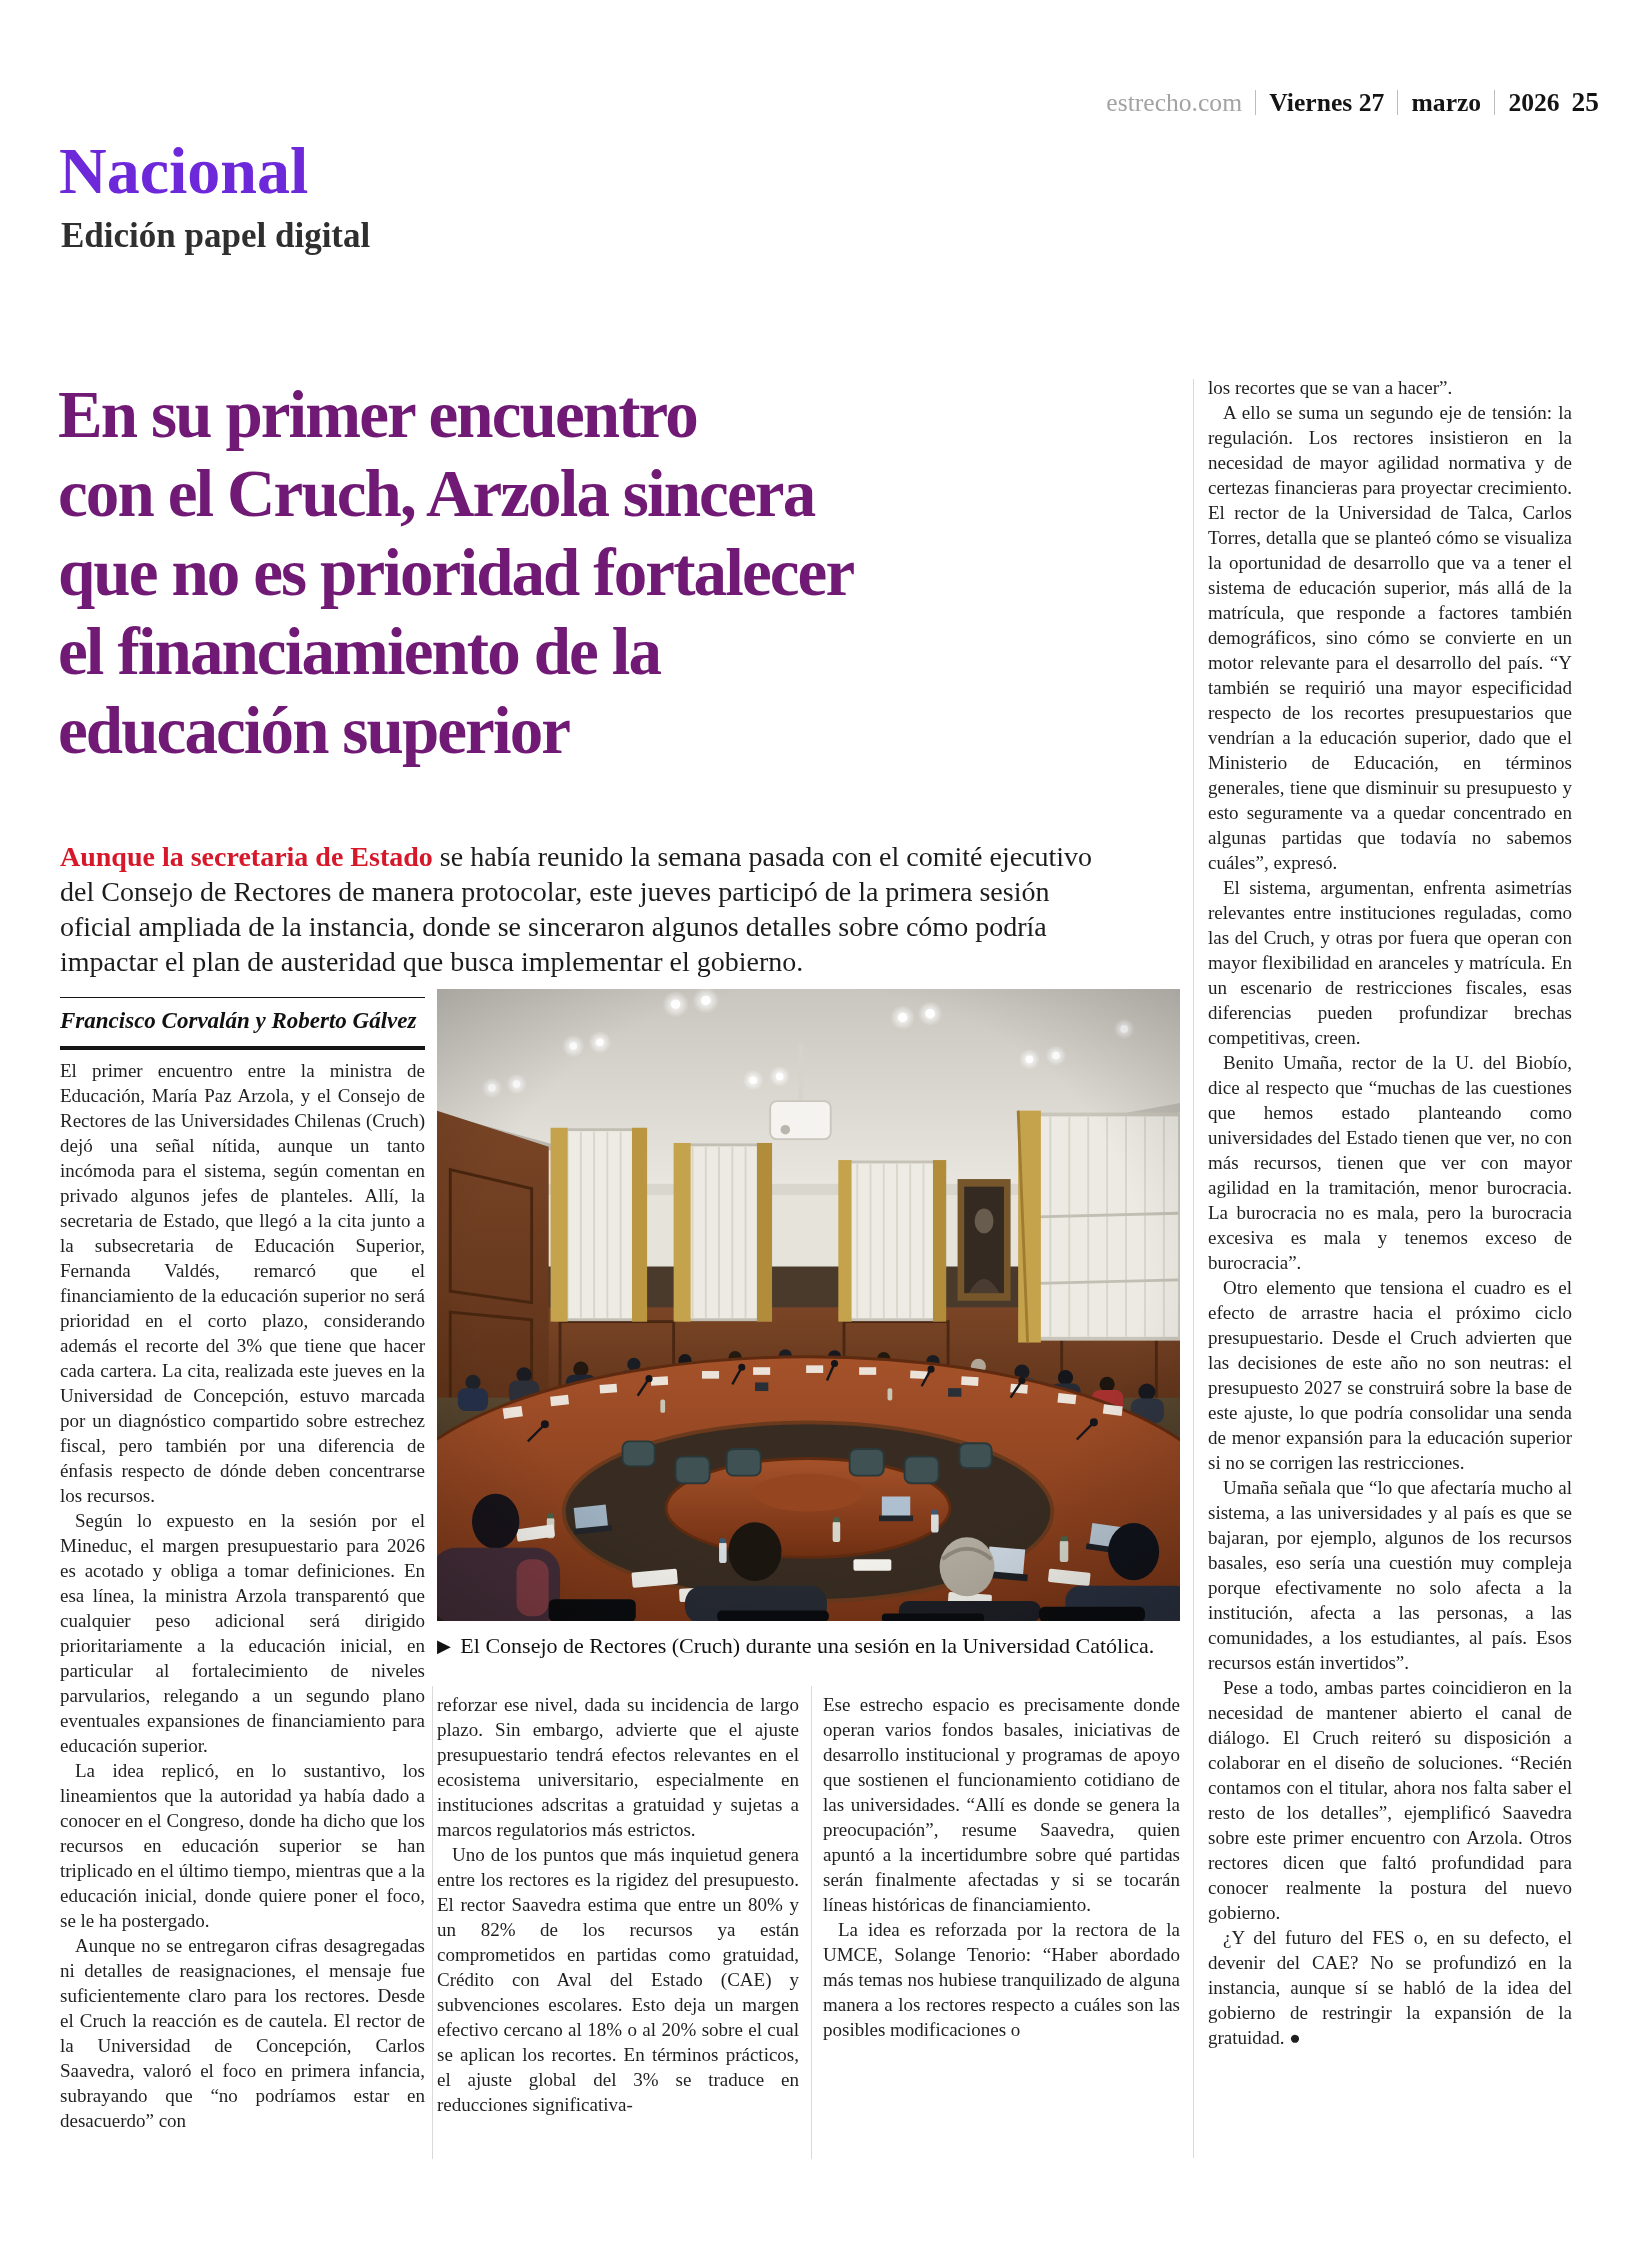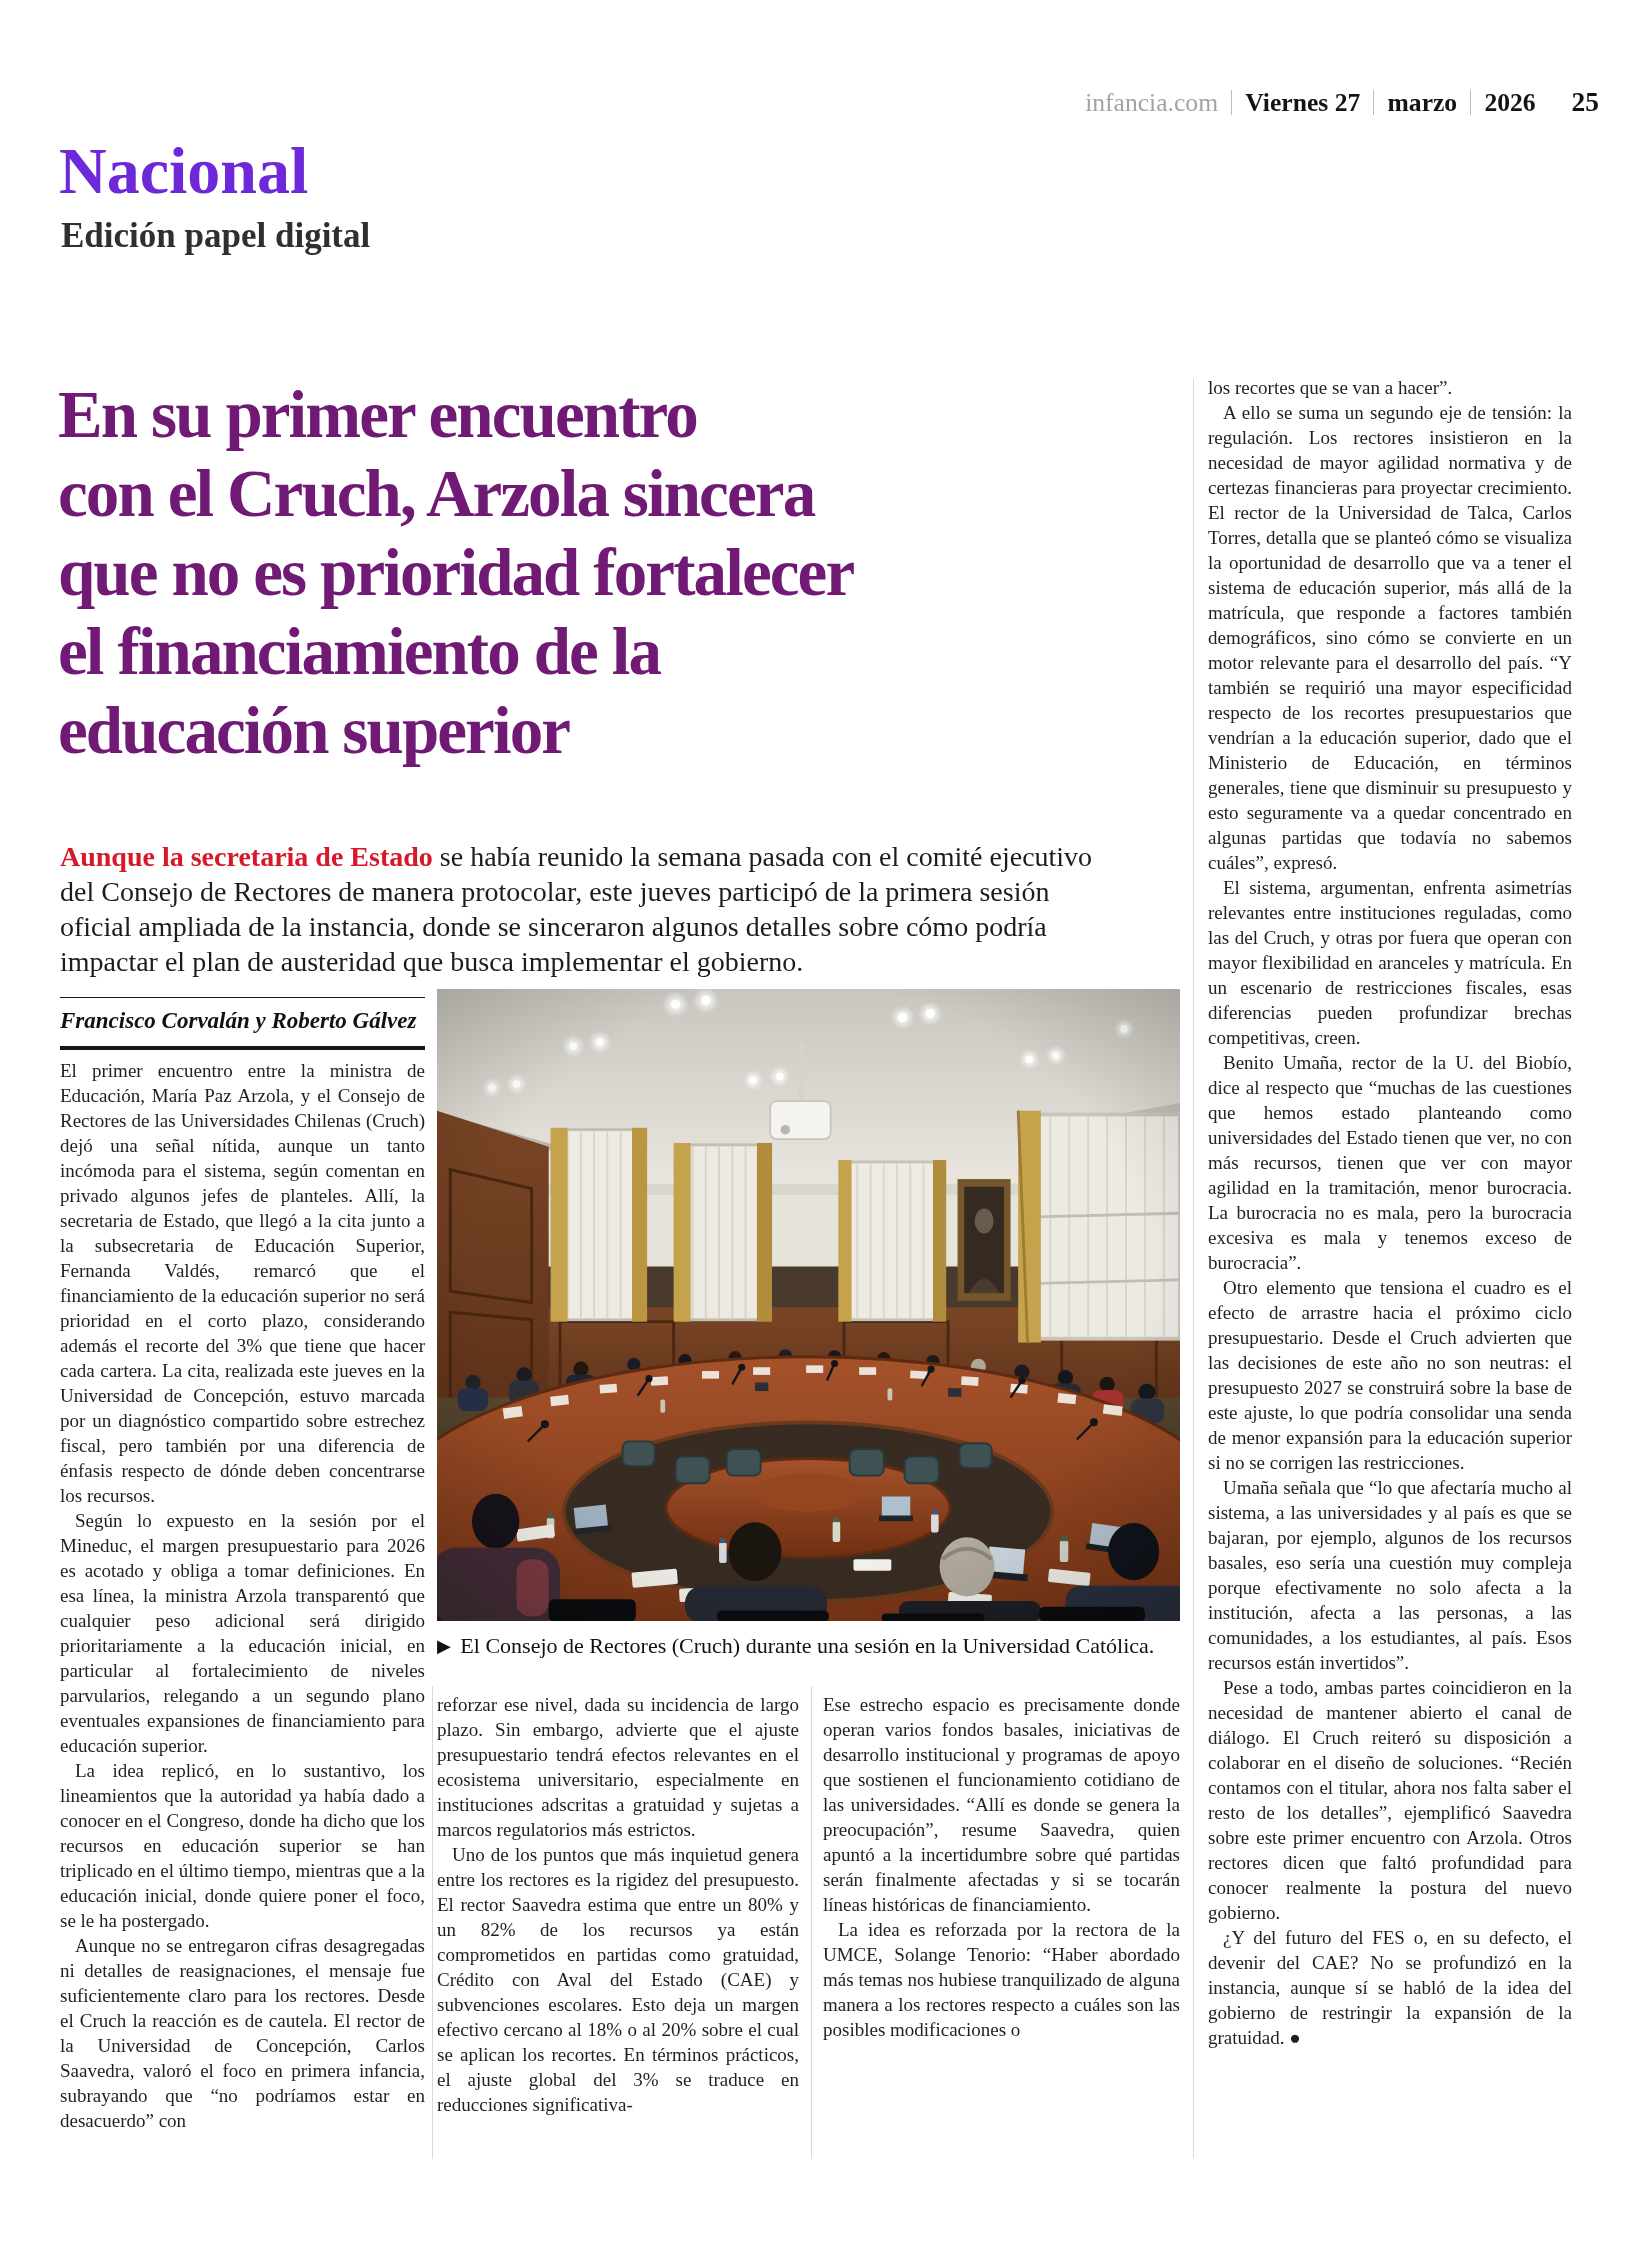--- a/index.html
+++ b/index.html
@@ -6,21 +6,21 @@
   body{
     width:1632px;height:2257px;position:relative;background:#ffffff;
     font-family:"Liberation Serif", serif;color:#1e1e1e;overflow:hidden;
   }
   .abs{position:absolute;}
   
   .header-meta{top:87px;right:33px;display:flex;align-items:center;font-size:25.6px;}
   .header-meta .site{color:#a3a3a3;font-weight:400;}
   .header-meta .hm{color:#141414;font-weight:700;}
   .hsep{width:0.9px;height:24.6px;background:#bdbdbd;margin:0 13.2px;}
-  .pageno{font-size:27.4px;font-weight:700;color:#111;margin-left:36px;}
+  .pageno{font-size:27.4px;font-weight:700;color:#111;margin-left:12px;}
   
   .section-logo{left:59px;top:138px;font-size:66px;line-height:1;font-weight:700;color:#6d28d9;letter-spacing:0;}
   .edition{left:61px;top:216px;font-size:35px;color:#2f2f2f;font-weight:bold;}
   
   .headline{left:58px;top:375px;width:1344px;font-size:67px;line-height:79px;font-weight:700;
     color:#701a75;letter-spacing:-1.9px;white-space:pre-line;}
   .lede{left:60px;top:800px;width:1060px;font-size:28px;line-height:35px;color:#1c1c1c;margin-top:39px;}
   .lede .lede-red{color:#d7182a;font-weight:700;}
   
   .byline{left:60px;top:997px;width:365px;border-top:1.9px solid #161616;border-bottom:4.7px solid #161616;
@@ -37,21 +37,21 @@
   
   .photo{left:437px;top:989px;width:743px;height:632px;background:#4a3a2c;overflow:hidden;}
   .photo svg{display:block;width:100%;height:100%;}
   .caption{left:437px;top:1632px;width:743px;font-size:22px;color:#111;line-height:28px;}
   .caption .arrow{font-family:"DejaVu Sans", sans-serif;font-size:18px;margin-right:9.5px;position:relative;top:-0.9px;}
 </style>
 </head>
 <body>
 
 <div class="abs header-meta">
-  <span class="site">infancia.com</span>
+  <span class="site">estrecho.com</span>
   <span class="hsep"></span>
   <span class="hm">Viernes 27</span>
   <span class="hsep"></span>
   <span class="hm">marzo</span>
   <span class="hsep"></span>
   <span class="hm">2026</span>
   <span class="pageno">25</span>
 </div>
 
 <div class="abs section-logo">Nacional</div>

